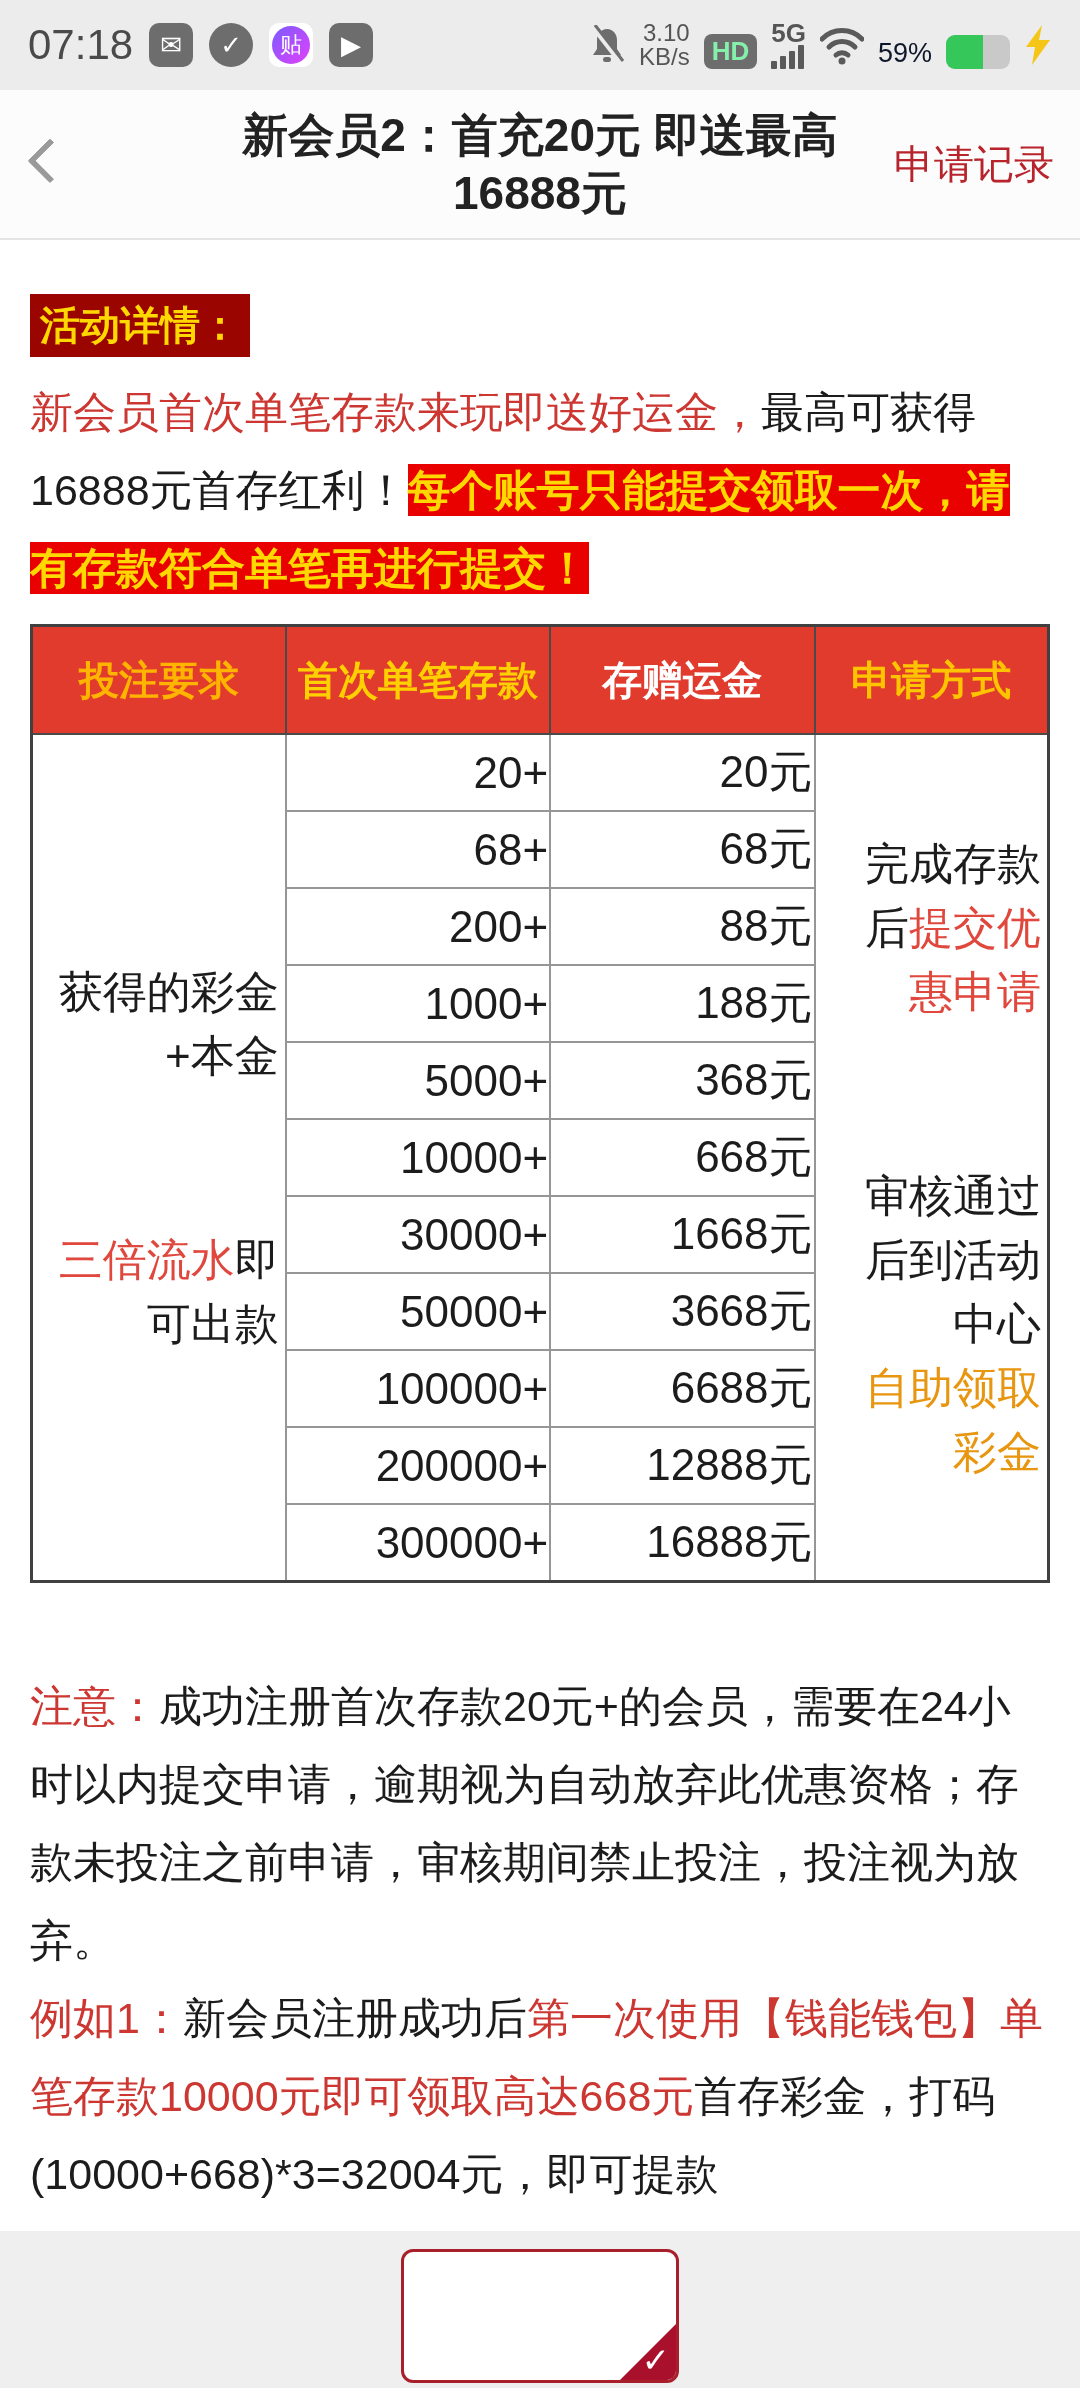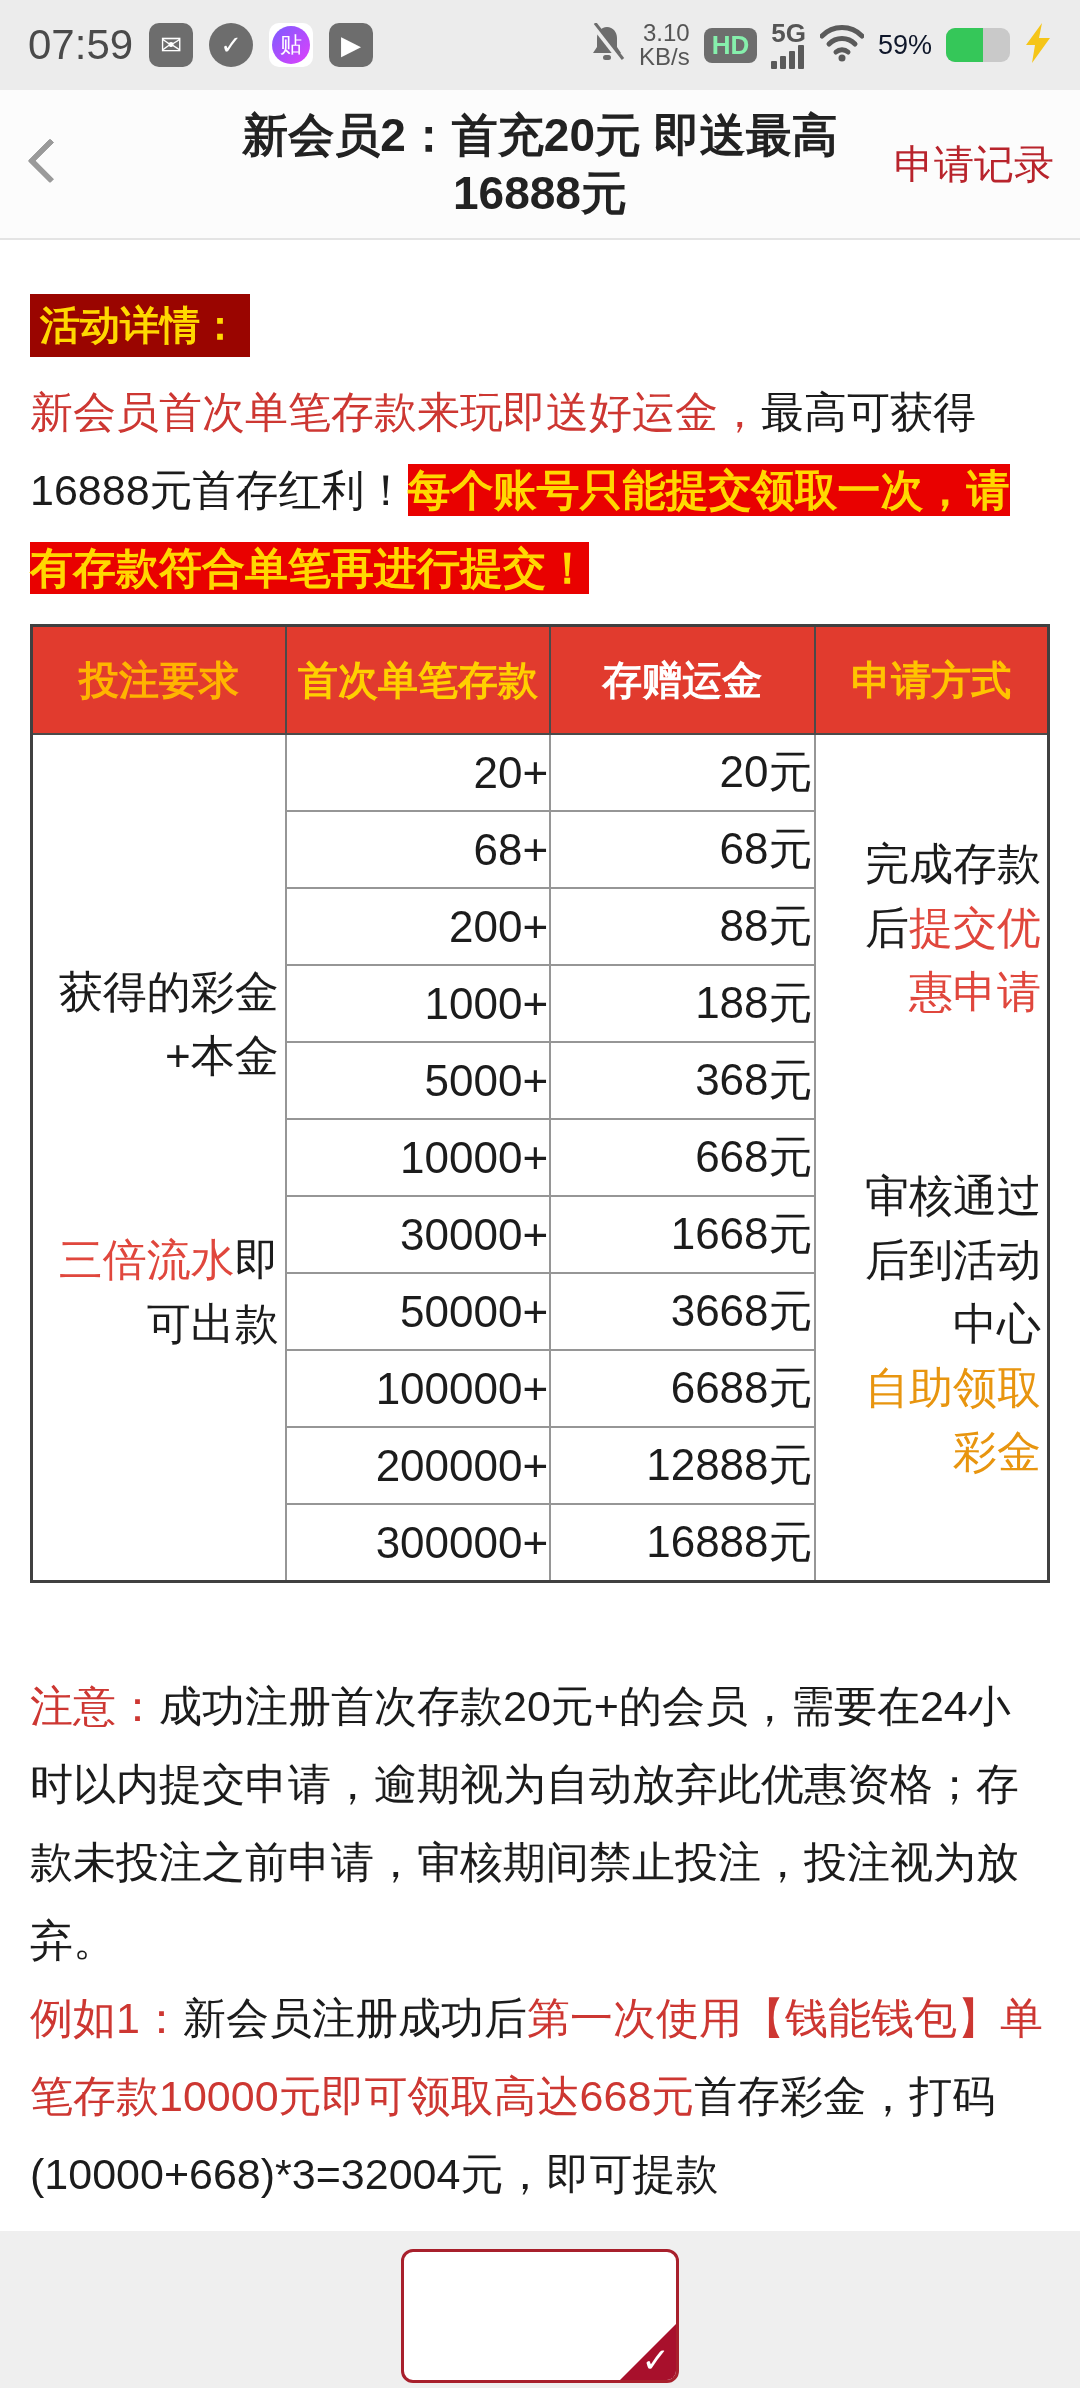--- a/index.html
+++ b/index.html
@@ -19,21 +19,21 @@
   }
   .sb-left{display:flex;align-items:center;gap:16px;}
   .sb-time{font-size:42px;color:#4a4a4a;}
   .sb-appicon{width:44px;height:44px;border-radius:10px;background:#6d6d6d;
     display:flex;align-items:center;justify-content:center;color:#fff;font-size:26px;}
   .sb-appicon.circle{border-radius:50%;}
   .sb-appicon.tieba{background:#fff;}
   .tieba-inner{width:38px;height:38px;border-radius:50%;
     background:linear-gradient(135deg,#7b5cff,#e040fb);color:#fff;
     display:flex;align-items:center;justify-content:center;font-size:22px;}
-  .sb-right{display:flex;align-items:center;gap:14px;}
+  .sb-right{display:flex;align-items:flex-end;gap:14px;}
   .sb-speed{display:flex;flex-direction:column;align-items:flex-end;line-height:24px;
     font-size:24px;color:#555;}
   .hd-badge{background:#6d6d6d;color:#86efac;font-size:26px;font-weight:bold;
     border-radius:8px;padding:2px 8px;}
   .sig5g{display:flex;flex-direction:column;align-items:flex-start;}
   .sig5g .g5{font-size:26px;font-weight:bold;color:#555;line-height:24px;}
   .bars{display:flex;align-items:flex-end;gap:3px;height:24px;}
   .bars i{display:block;width:6px;background:#5a5a5a;border-radius:1px;}
   .sb-pct{font-size:27px;color:#0f172a;}
   .battery{width:64px;height:34px;border-radius:9px;background:#c9c9c9;
@@ -83,21 +83,21 @@
     border:3px solid #a8202c;border-radius:12px;position:relative;overflow:hidden;}
   .sel-card .corner{position:absolute;right:-2px;bottom:-2px;width:0;height:0;
     border-left:60px solid transparent;border-bottom:60px solid #a8102c;}
   .sel-card .tick{position:absolute;right:6px;bottom:0px;color:#fff;font-size:34px;}
 </style>
 </head>
 <body>
 
 <div class="statusbar">
   <div class="sb-left">
-    <span class="sb-time">07:59</span>
+    <span class="sb-time">07:18</span>
     <span class="sb-appicon">✉</span>
     <span class="sb-appicon circle">✓</span>
     <span class="sb-appicon tieba">
         <span class="tieba-inner">贴</span>
       </span>
     <span class="sb-appicon">▶</span>
   </div>
   <div class="sb-right">
     <span>
       <svg width="36" height="40" viewBox="0 0 36 40">

